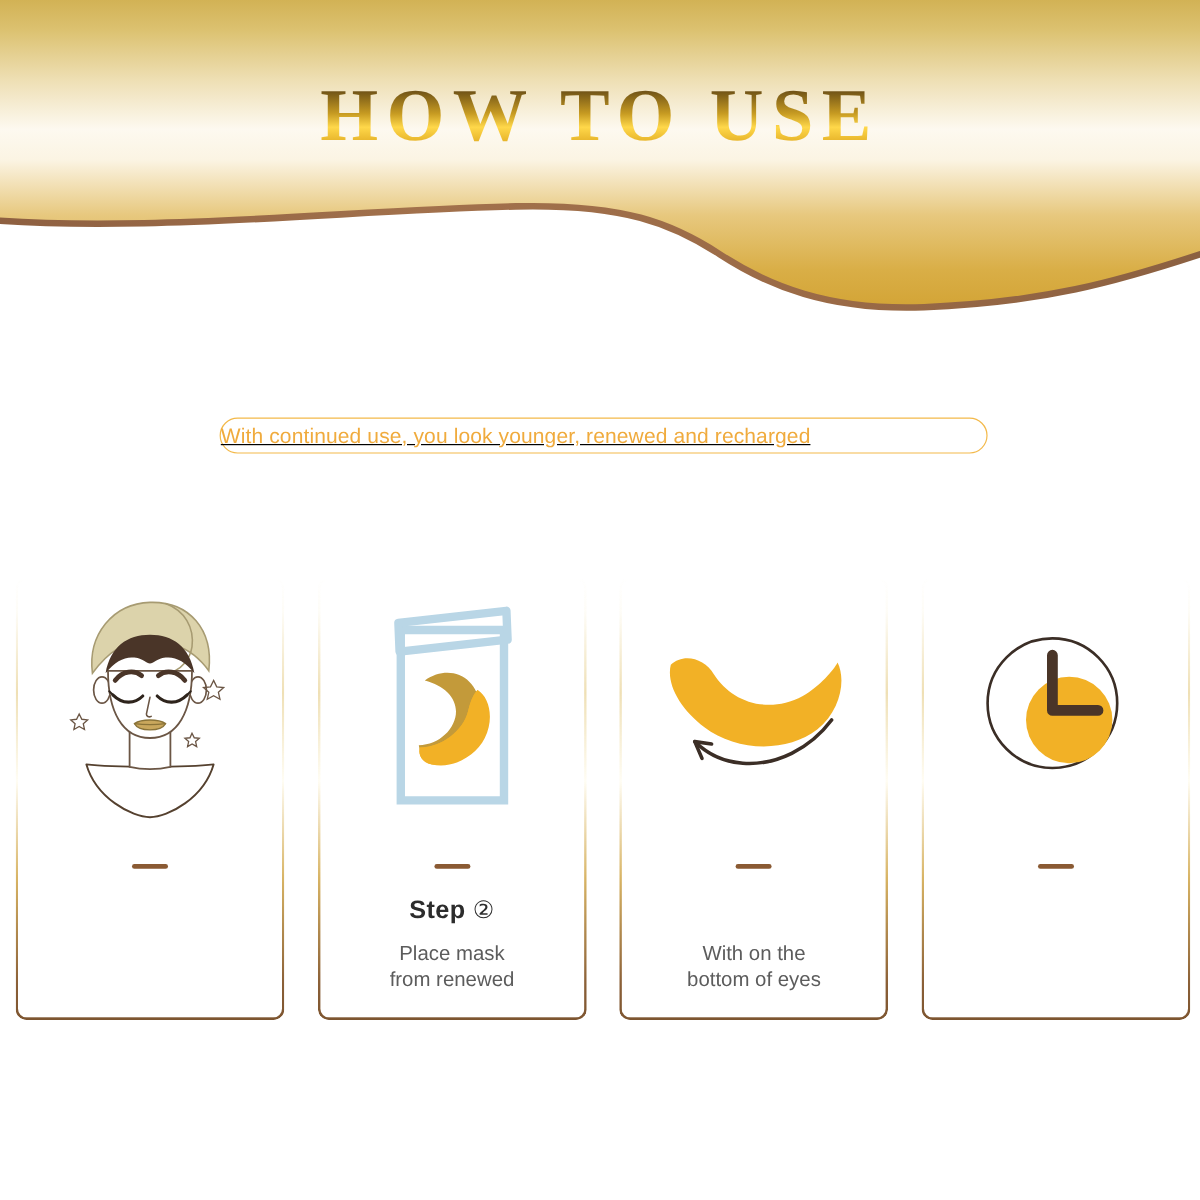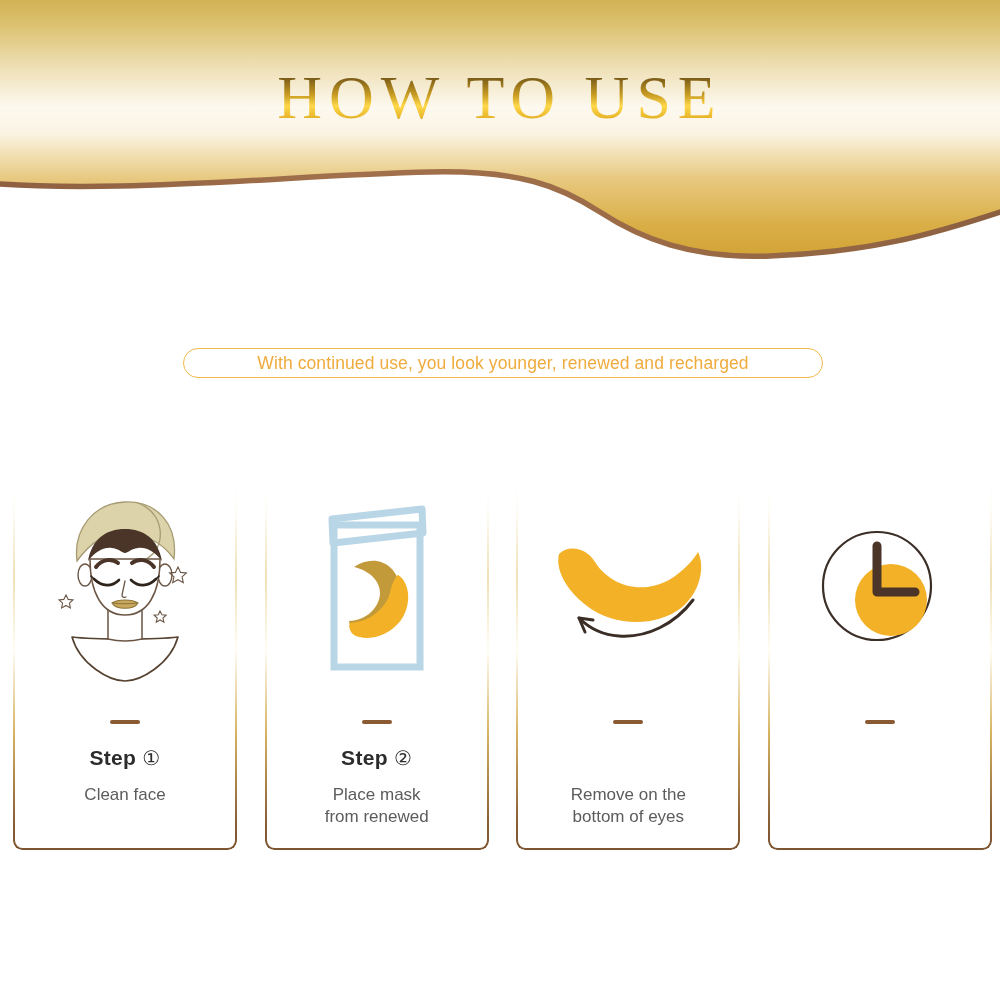--- a/index.html
+++ b/index.html
@@ -15,38 +15,38 @@
   #header-banner{
     position:absolute; left:0; top:0; width:1000px; height:270px;
   }
   #header-banner svg{ position:absolute; left:0; top:0; }
   #banner-title{
     position:absolute; left:0; top:62px; width:1000px;
     text-align:center;
     font-family:"Liberation Serif", serif;
     font-size:62px;
     letter-spacing:7px;
-    font-weight:400;
+    font-weight:700;
     background:linear-gradient(180deg,#5a4212 0%,#6b4f16 18%,#c79b22 46%,#ffd84a 62%,#e8b62c 78%,#7a5a18 100%);
     -webkit-background-clip:text;
     background-clip:text;
     color:transparent;
     -webkit-text-fill-color:transparent;
     text-shadow:none;
     white-space:nowrap;
   }
 
   
   #subtitle-pill{
     position:absolute;
     left:183px; top:348px;
     width:640px; height:30px;
     border:1.6px solid #f3b94a;
     border-radius:16px;
-    display:flex; align-items:center; justify-content:center;
+    display:flex; align-items:center; justify-content:flex-start;text-decoration:underline;
   }
   #subtitle-text{
     font-size:17.5px;
     color:#f0ab3d;
     letter-spacing:.1px;
     white-space:nowrap;
   }
 
   
   #steps-row{
@@ -187,27 +187,20 @@
 
         <path d="M62,114 C68,110 82,110 88,114 C84,121 66,121 62,114 Z" fill="#C9A75C" stroke="#8A7338" stroke-width="1.1"></path>
         <path d="M62,114 C70,115 80,115 88,114" fill="none" stroke="#8A7338" stroke-width="1"></path>
 
         <path d="M128,78 l2.6,5.4 5.8,.6 -4.4,3.9 1.3,5.8 -5.3,-3 -5.3,3 1.3,-5.8 -4.4,-3.9 5.8,-.6 Z" fill="none" stroke="#6B5645" stroke-width="1.1"></path>
         <path d="M16,106 l2.2,4.4 4.8,.5 -3.6,3.2 1,4.8 -4.4,-2.5 -4.4,2.5 1,-4.8 -3.6,-3.2 4.8,-.5 Z" fill="none" stroke="#6B5645" stroke-width="1.1"></path>
         <path d="M110,122 l1.9,3.8 4.2,.4 -3.1,2.8 .9,4.2 -3.8,-2.2 -3.8,2.2 .9,-4.2 -3.1,-2.8 4.2,-.4 Z" fill="none" stroke="#6B5645" stroke-width="1.1"></path>
       </svg>
     </div>
     <div class="card-divider"></div>
-    <div class="step-label">
-      <span>Step</span>
-      <span class="step-num">①</span>
-    </div>
-    <div class="step-desc">
-      <span>Clean face</span>
-    </div>
   </div>
 
   <div class="step-card">
     <div class="card-art">
       <svg width="150" height="200" viewBox="0 0 150 200">
 
         <path d="M32,36 L118,36 L118,178 L32,178 Z" fill="#ffffff" stroke="#B9D6E6" stroke-width="7"></path>
 
         <path d="M30,30 L120,20 L121,44 L31,54 Z" fill="none" stroke="#B9D6E6" stroke-width="7" stroke-linejoin="round"></path>
 
@@ -238,21 +231,21 @@
         <path d="M16,40 C26,30 44,34 52,48 C66,70 96,82 126,66
                  C140,58 152,44 155,38 C162,52 158,78 138,94
                  C112,114 70,112 44,92 C24,77 12,56 16,40 Z" fill="#F2B126"></path>
 
         <path d="M150,86 C132,110 104,124 76,122 C60,121 46,114 36,104" fill="none" stroke="#3B2E26" stroke-width="3" stroke-linecap="round"></path>
         <path d="M36,104 L50,106 M36,104 L42,118" fill="none" stroke="#3B2E26" stroke-width="3" stroke-linecap="round"></path>
       </svg>
     </div>
     <div class="card-divider"></div>
     <div class="step-desc">
-      <span>Remove on the</span><br>
+      <span>With on the</span><br>
       <span>bottom of eyes</span>
     </div>
   </div>
 
   <div class="step-card">
     <div class="card-art">
       <svg width="130" height="130" viewBox="0 0 130 130">
         <circle cx="62" cy="62" r="54" fill="#ffffff" stroke="#3B2E26" stroke-width="2.2"></circle>
         <circle cx="76" cy="76" r="36" fill="#F2B126"></circle>
         <path d="M62,22 L62,68 L100,68" fill="none" stroke="#4A3528" stroke-width="9" stroke-linecap="round" stroke-linejoin="round"></path>

